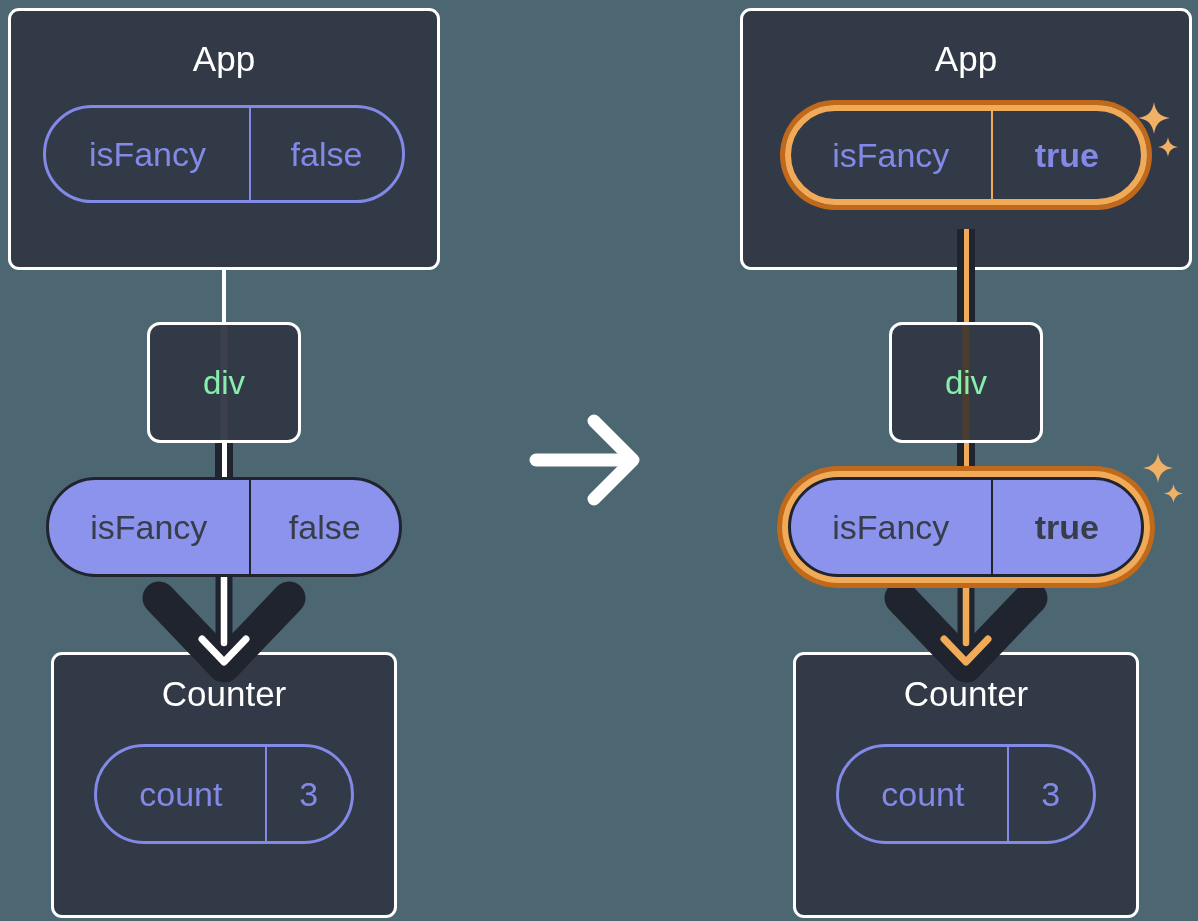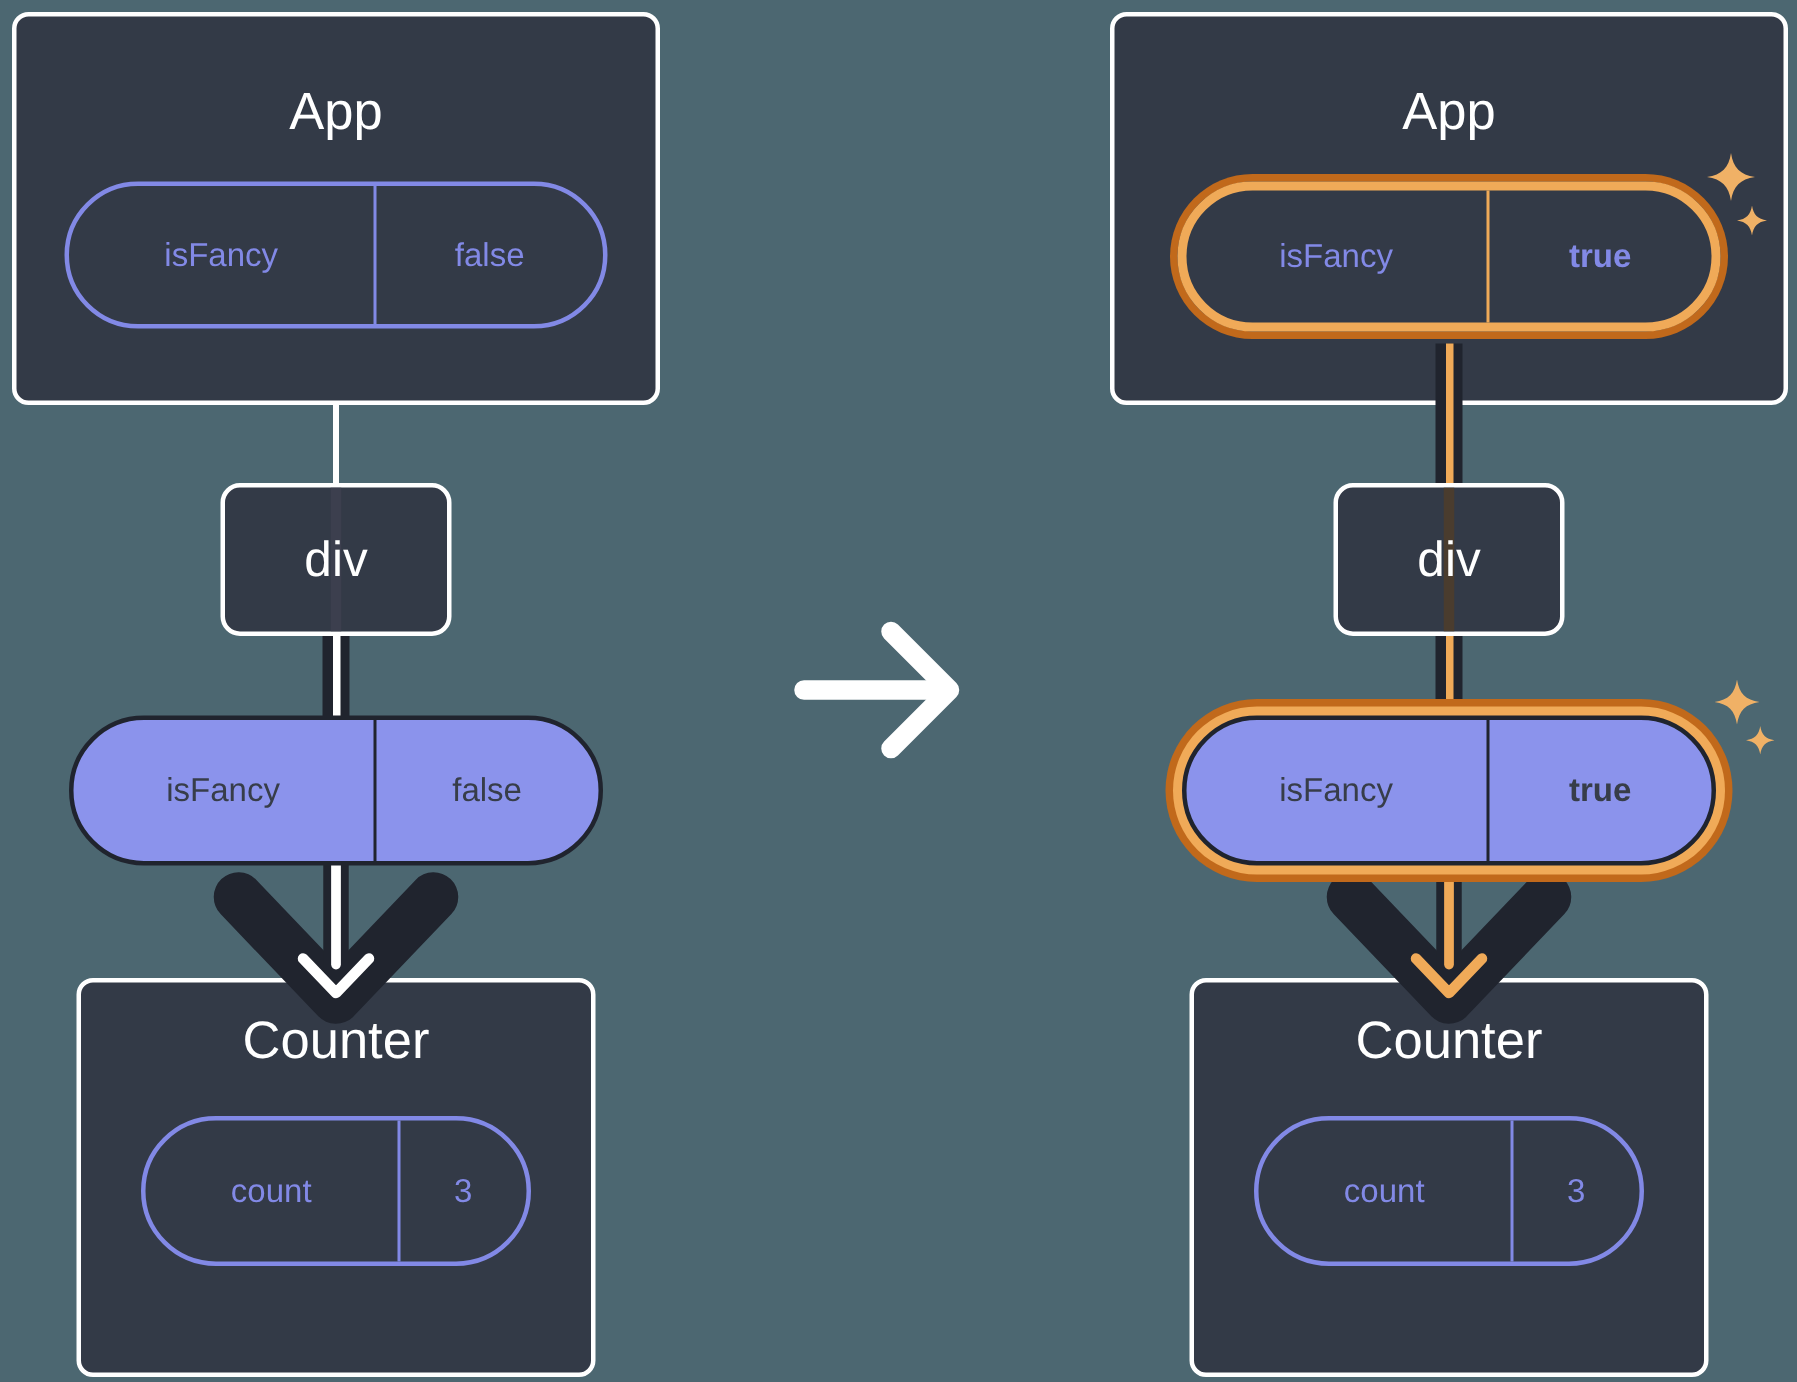--- a/index.html
+++ b/index.html
@@ -6,25 +6,25 @@
   .canvas{
     position:relative;width:1198px;height:921px;background:#4C6771;
     font-family:"Liberation Sans",sans-serif;overflow:hidden;
   }
   
   .card{
     position:absolute;background:#333A47;border:3.5px solid #FFFFFF;
     border-radius:11px;box-sizing:border-box;
     display:flex;flex-direction:column;align-items:center;z-index:1;
   }
-  .card-title{color:#FFFFFF;font-size:35px;line-height:40px;margin-top:44px;}
+  .card-title{color:#FFFFFF;font-size:35px;line-height:40px;margin-top:28px;}
   .counter-title{margin-top:19px;}
   
   .pill{display:flex;box-sizing:border-box;align-items:stretch;}
-  .cell{display:flex;align-items:center;justify-content:center;font-size:22px;flex:1 1 auto;}
+  .cell{display:flex;align-items:center;justify-content:center;font-size:34px;flex:1 1 auto;}
   .cell-name{flex:0 0 57%;}
   .outline-pill{border:3px solid #8289E6;border-radius:60px;color:#8289E6;}
   .outline-pill .cell-value{border-left:2.5px solid #8289E6;}
   .app-pill{width:362px;height:98px;margin-top:26px;}
   .counter-pill{width:260px;height:100px;margin-top:30px;}
   .counter-pill .cell-name{flex:0 0 66%;}
   .filled-pill{
     position:absolute;width:356px;height:100px;background:#8B93EC;
     border:3px solid #20242E;border-radius:53px;color:#373D49;z-index:4;
   }
@@ -32,24 +32,24 @@
   
   .ring-outline{
     width:362px;height:100px;margin-top:26px;border:6px solid #F0AA58;border-radius:60px;
     box-shadow:0 0 0 5px #C1691B;color:#8289E6;
   }
   .ring-outline .cell-value{border-left:2.5px solid #F0AA58;font-weight:bold;}
   .ring-filled{box-shadow:0 0 0 6px #F0AA58,0 0 0 11px #C1691B;}
   .ring-filled .cell-value{font-weight:bold;}
   
   .div-node{
-    position:absolute;width:154px;height:102px;background:#333A47;
+    position:absolute;width:154px;height:121px;background:#333A47;
     border:3.5px solid #FFFFFF;border-radius:13px;box-sizing:border-box;
     display:flex;align-items:center;justify-content:center;z-index:3;
-    color:#ffffff;font-size:33px;overflow:hidden;
+    color:#86efac;font-size:33px;overflow:hidden;
   }
   .div-node .stripe{position:absolute;top:0;bottom:0;left:50%;width:7px;transform:translateX(-50%);}
   .stripe-muted-purple{background:#3C3F4E;}
   .stripe-muted-orange{background:#4A3C2E;}
   .div-node span{position:relative;}
   
   .connector{position:absolute;z-index:2;}
   .line-white{width:4px;background:#FFFFFF;}
   .line-dark{width:18px;background:#20242E;display:flex;justify-content:center;}
   .line-dark::after{content:"";width:5px;height:100%;}

